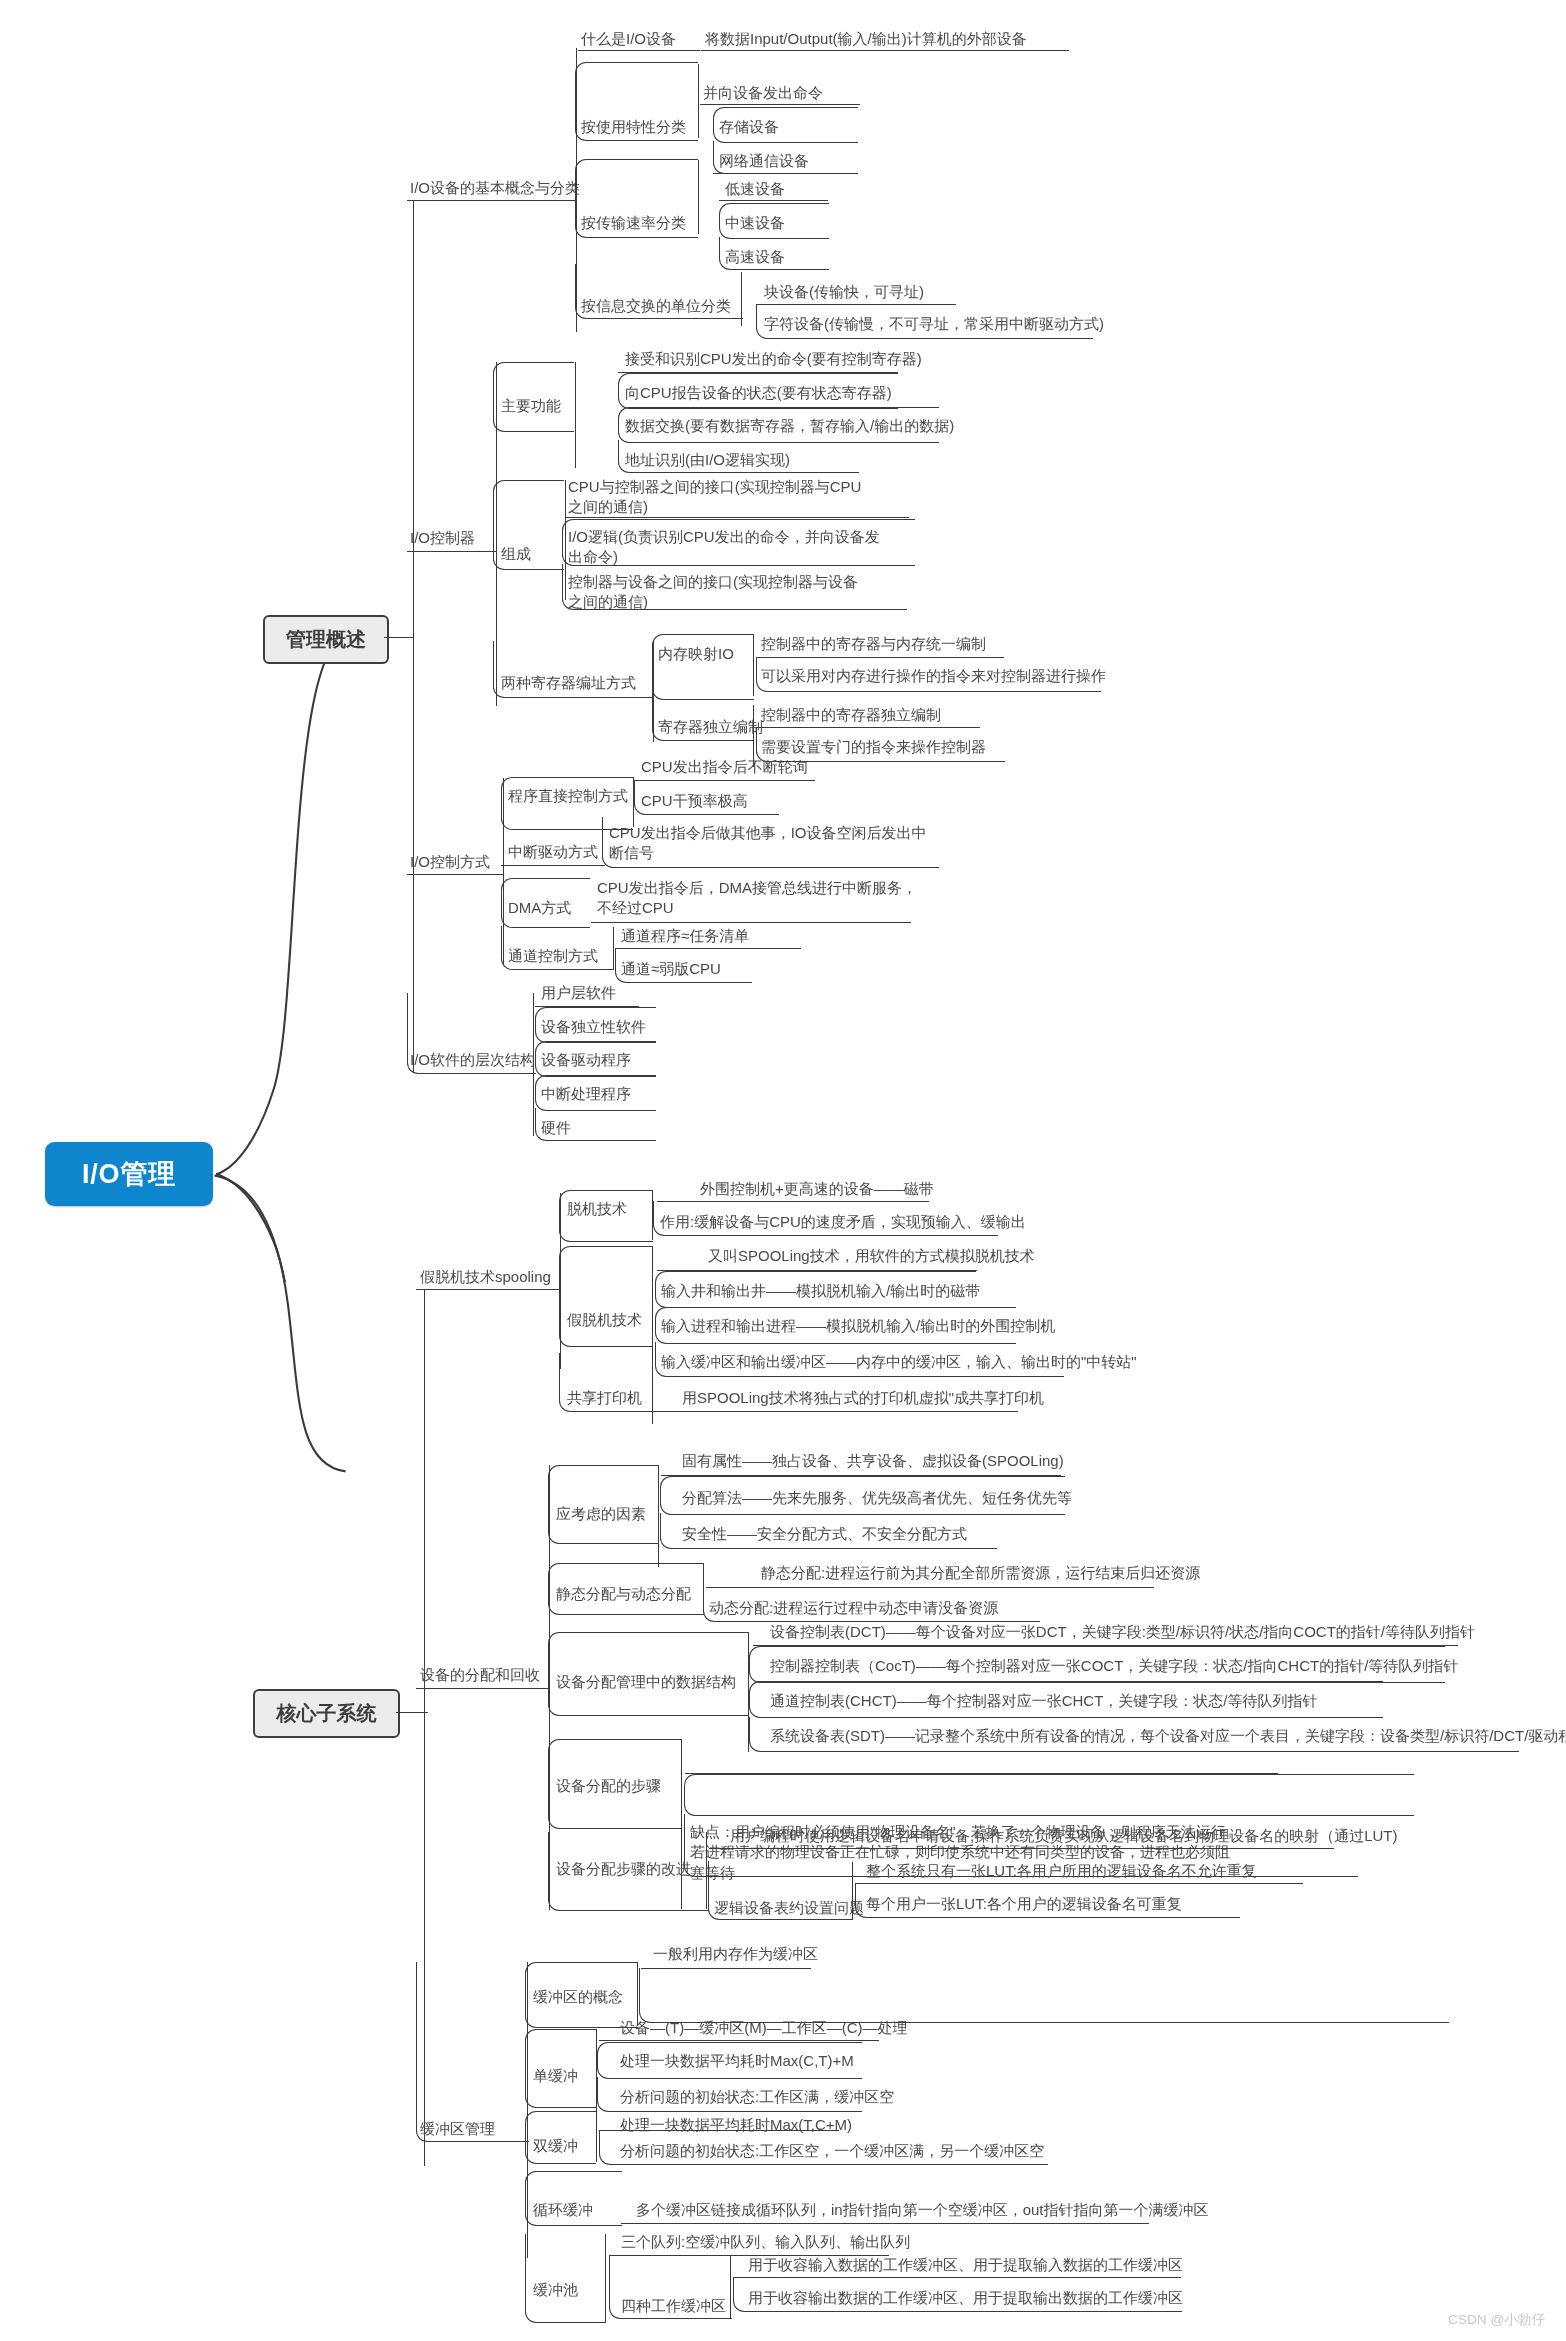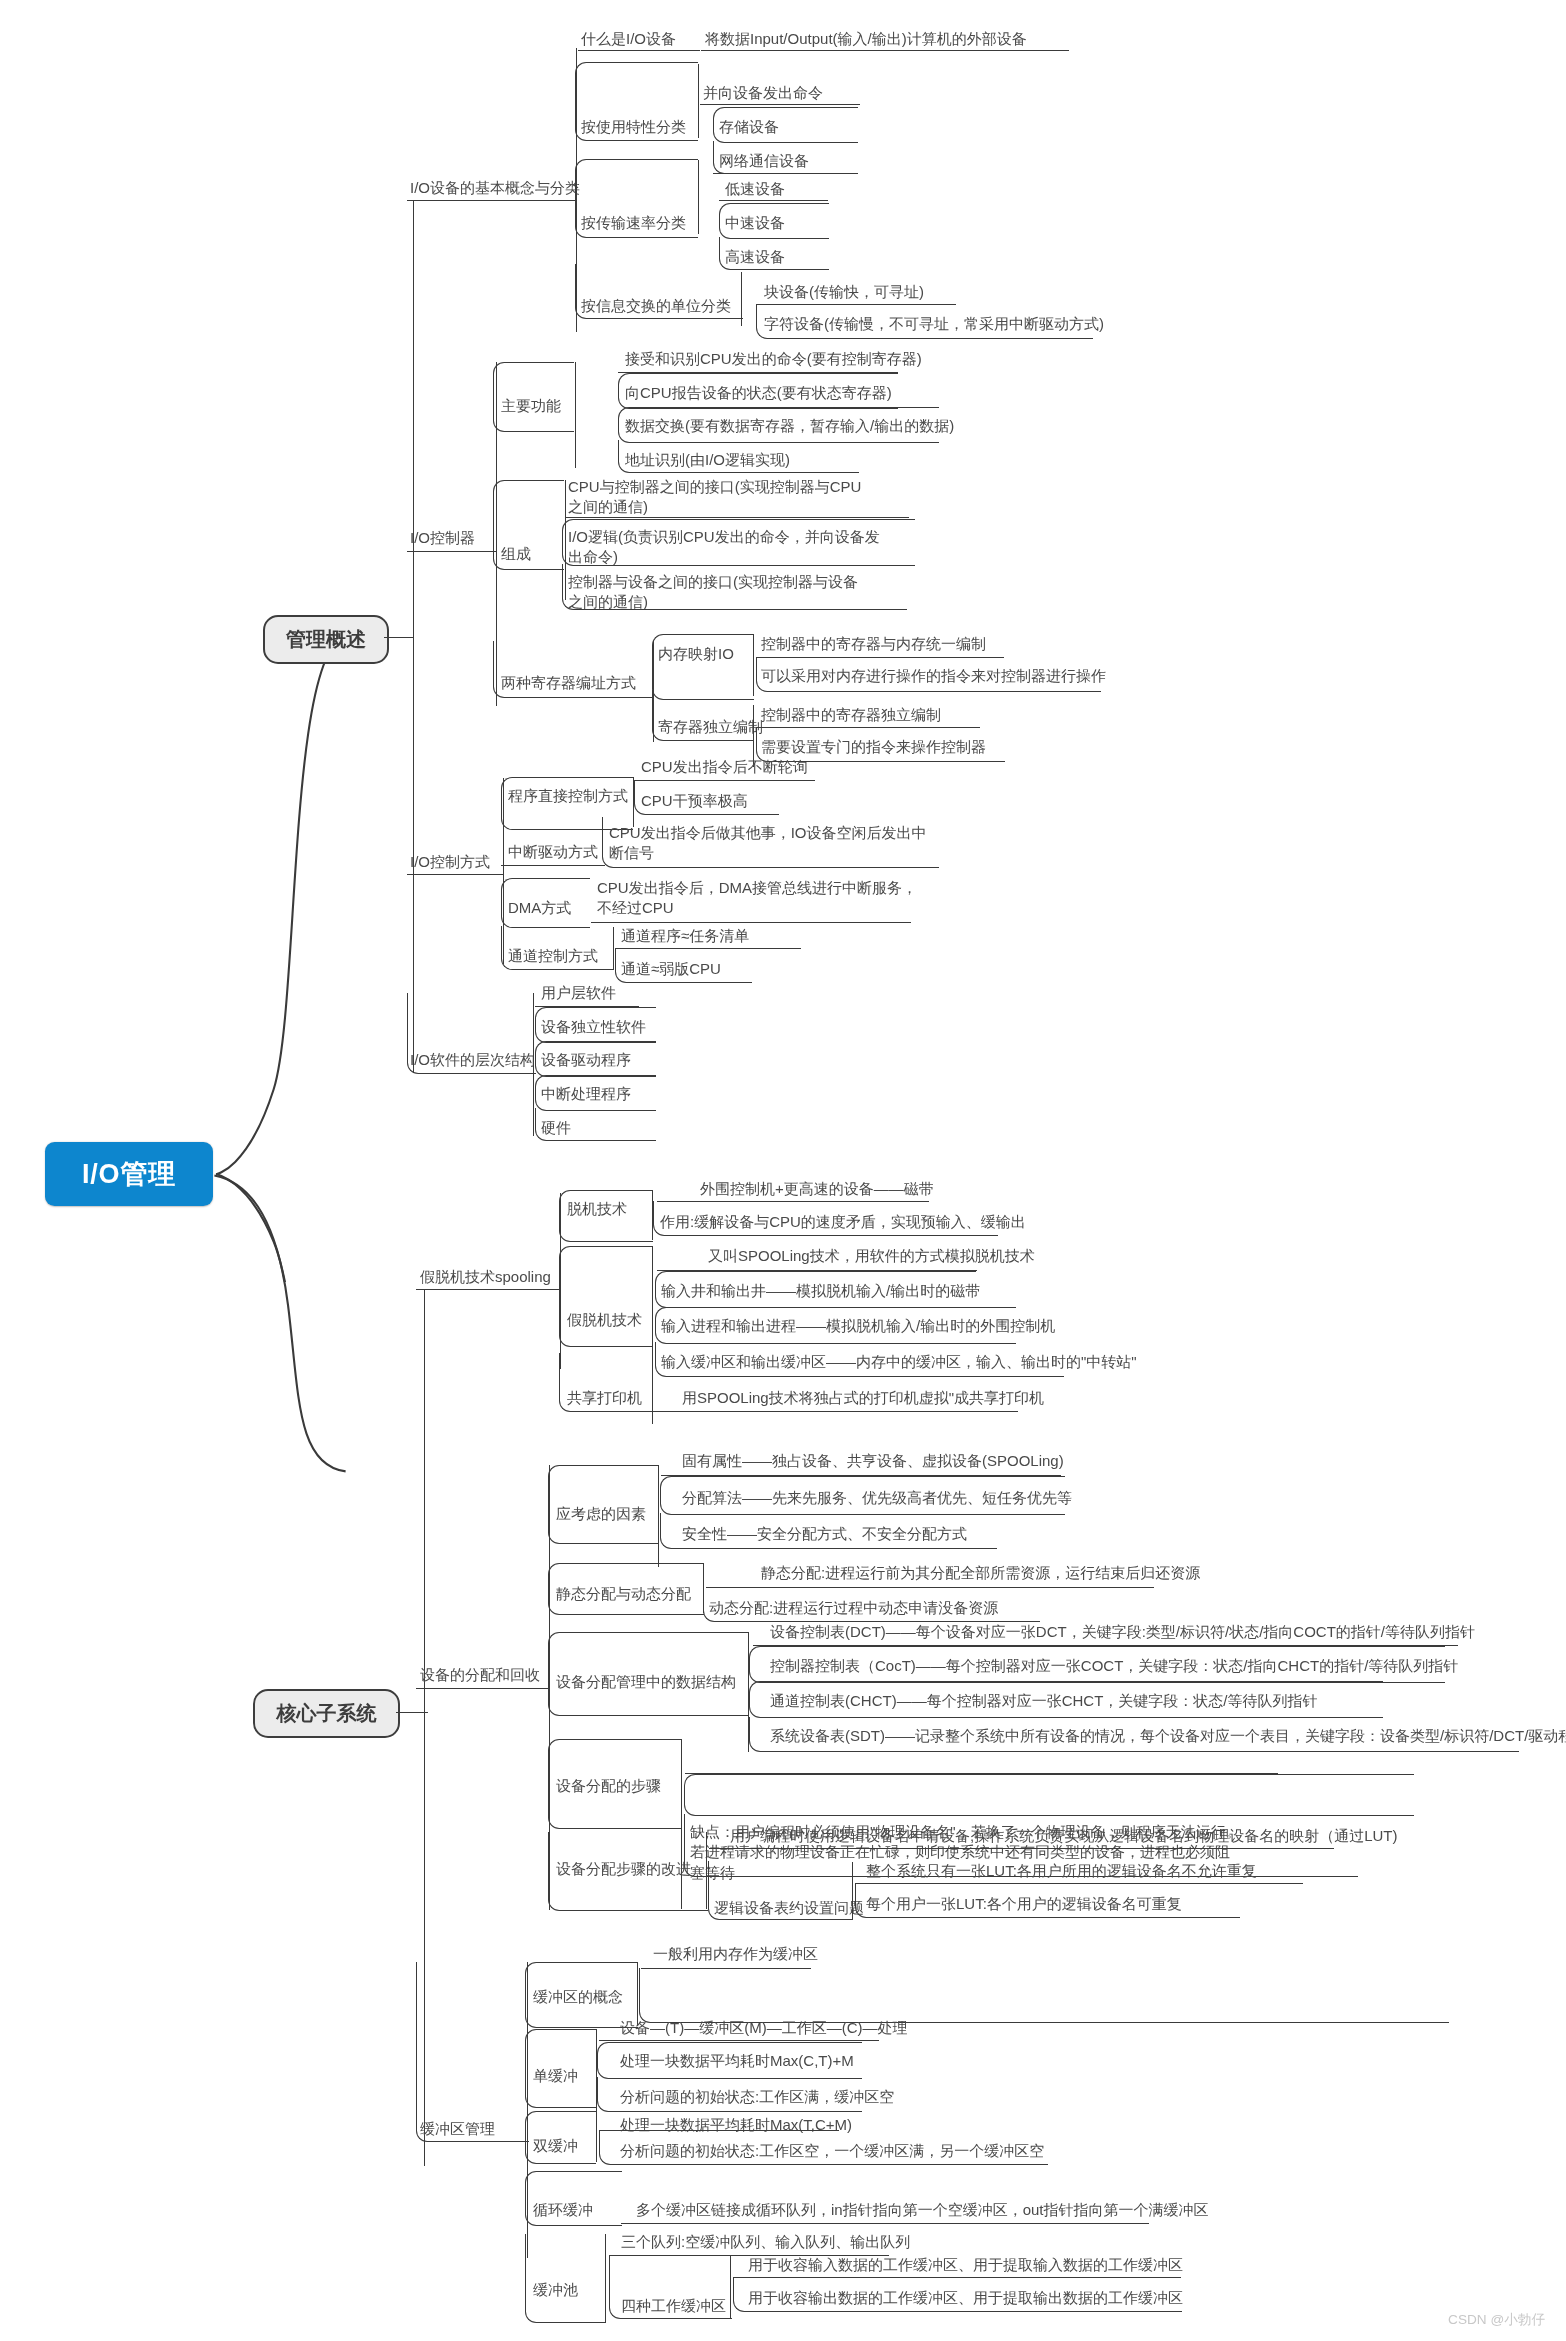--- a/index.html
+++ b/index.html
@@ -12,21 +12,21 @@
 
   
   .root{
     position:absolute;background:#0d86ce;color:#fff;border-radius:9.6px;
     font-size:27px;font-weight:bold;letter-spacing:0.8px;
     display:flex;align-items:center;justify-content:center;
     box-shadow:0 0.8px 1.6px rgba(0,0,0,.25);
   }
   
   .lvl1{
-    position:absolute;background:#ececec;border:2px solid #3d3d3d;border-radius:15px;
+    position:absolute;background:#ececec;border:2px solid #3d3d3d;border-radius:6px;
     color:#3d3d3d;font-size:20px;font-weight:bold;
     display:flex;align-items:center;justify-content:center;
   }
 
   
   
   .uline{position:absolute;height:0;border-bottom:1.6px solid #3a3a3a;}
   
   .vline{position:absolute;width:0;border-left:1.6px solid #3a3a3a;}
   

